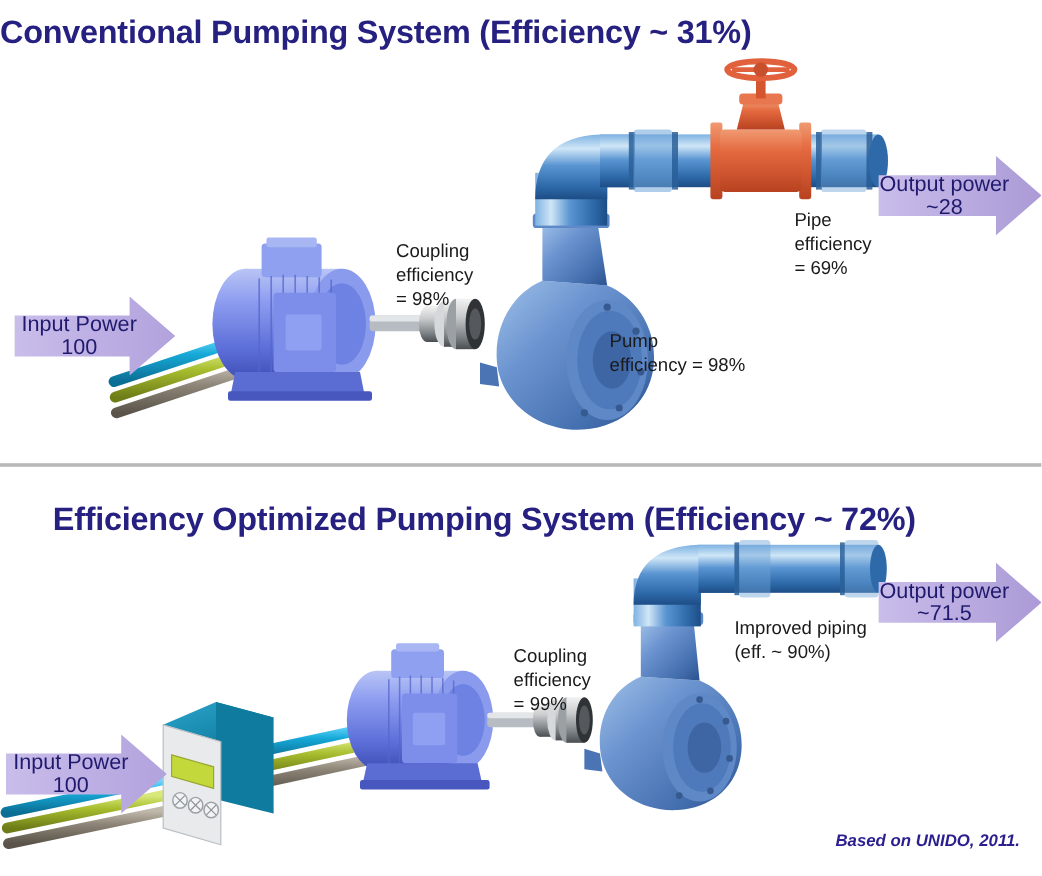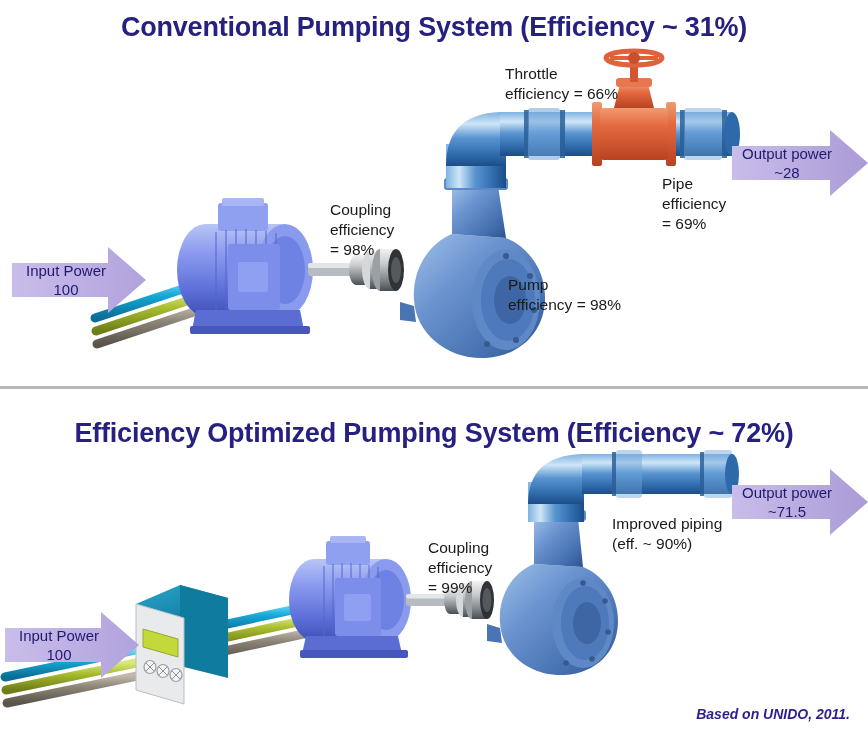--- a/index.html
+++ b/index.html
@@ -17,55 +17,54 @@
   #panel-optimized { top: 392px; height: 338px; }
 
   .divider {
     position: absolute; left: 0; top: 386px;
     width: 868px; height: 3px;
     background: #b8b8b8;
   }
 
   .title {
     position: absolute; left: 0; width: 868px;
-    text-align: center;
     color: #262080;
     font-weight: bold;
     font-size: 27px;
     letter-spacing: -0.2px;
     white-space: nowrap;
   }
   #title-conventional { top: 12px; }
-  #title-optimized { top: 418px; }
+  #title-optimized { top: 418px; padding-left: 44px; }
 
   .label {
     position: absolute;
     color: #1a1a1a;
     font-size: 15.5px;
     line-height: 20px;
     white-space: pre-line;
   }
 
   .credit {
     position: absolute;
-    right: 18px; bottom: 8px;
+    right: 18px; bottom: 22px;
     color: #2b1f8f;
     font-style: italic;
     font-weight: bold;
     font-size: 14px;
   }
 
   .flow-arrow { position: absolute; }
   .flow-arrow svg { display: block; }
   .flow-arrow .arrow-text {
     position: absolute; top: 0; left: 0;
     width: 100%; height: 100%;
     display: flex; flex-direction: column;
     align-items: center; justify-content: center;
-    color: #201a6e; font-size: 15px; line-height: 19px;
+    color: #201a6e; font-size: 18px; line-height: 19px;
     text-align: left;
     pointer-events: none;
     padding-right: 26px;
   }
   .flow-arrow .arrow-text span { display: block; }
 
   .art { position: absolute; }
   .art svg { display: block; overflow: visible; }
 </style>
 </head>
@@ -278,22 +277,20 @@
   </div>
 
 
   <div class="label" style="left:330px; top:200px; width:110px;">Coupling
 efficiency
 = 98%</div>
 
   <div class="label" style="left:508px; top:275px; width:190px;">Pump
 efficiency = 98%</div>
 
-  <div class="label" style="left:505px; top:64px; width:200px;">Throttle
-efficiency = 66%</div>
 
   <div class="label" style="left:662px; top:174px; width:110px;">Pipe
 efficiency
 = 69%</div>
 </div>
 
 <div class="divider"></div>
 
 <div class="panel" id="panel-optimized">
 

